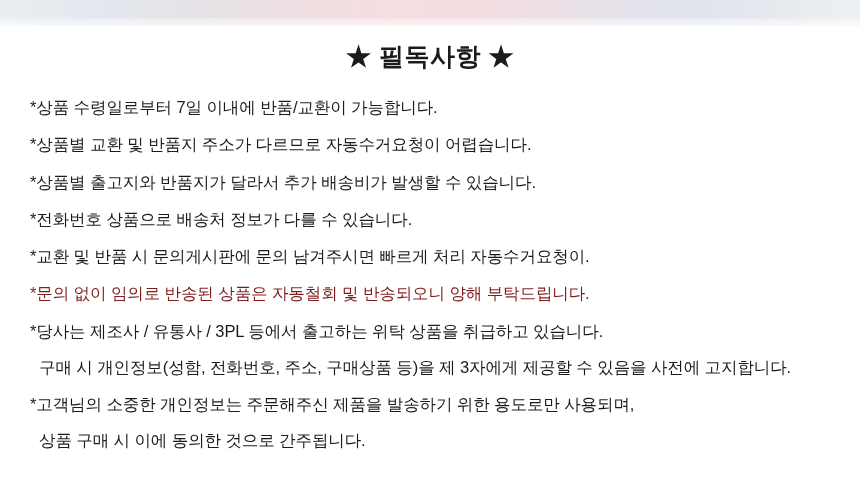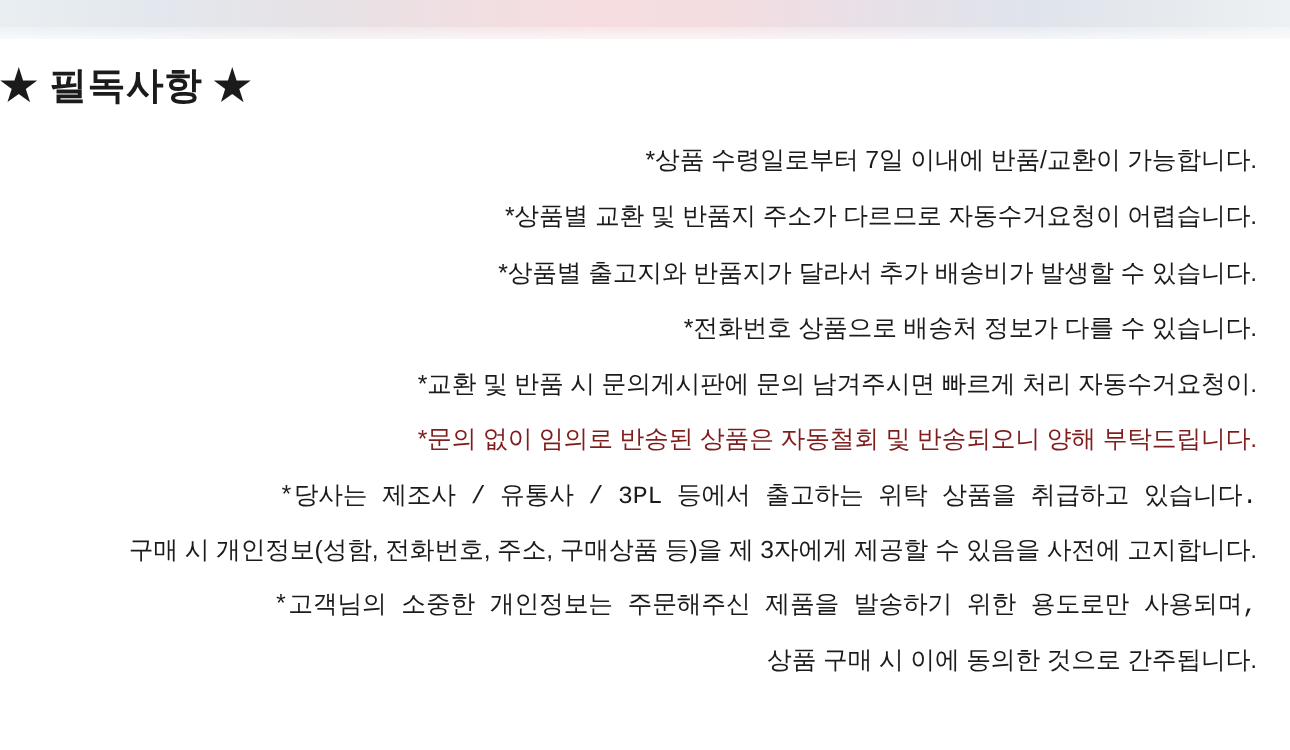--- a/index.html
+++ b/index.html
@@ -53,50 +53,48 @@
     left: 0;
     top: 0;
     width: 860px;
     height: 500px;
   }
   .doc-title {
     position: absolute;
     top: 40px;
     left: 0;
     width: 860px;
-    text-align: left;
+    text-align: center;
     font-size: 25px;
     font-weight: bold;
     color: #1b1b1b;
     letter-spacing: 0.5px;
   }
   .notice-list {
     position: absolute;
     top: 96px;
     left: 30px;
     width: 808px;
-    text-align: right;
   }
   .notice-line {
     font-size: 16.5px;
     line-height: 1.35;
     color: #1b1b1b;
     margin: 0 0 15px 0;
     white-space: nowrap;
     letter-spacing: -0.1px;
   }
   .notice-line.highlight {
     color: #7f1d1d;
   }
   .notice-line.indent {
     padding-left: 9px;
   }
   .notice-line.tight {
     margin-bottom: 14px;
-    font-family: Liberation Mono, monospace;
   }
 </style>
 </head>
 <body>
 
 <div class="page">
   <div class="top-band"></div>
   <div class="top-band-fade"></div>
 
   <div class="content">

